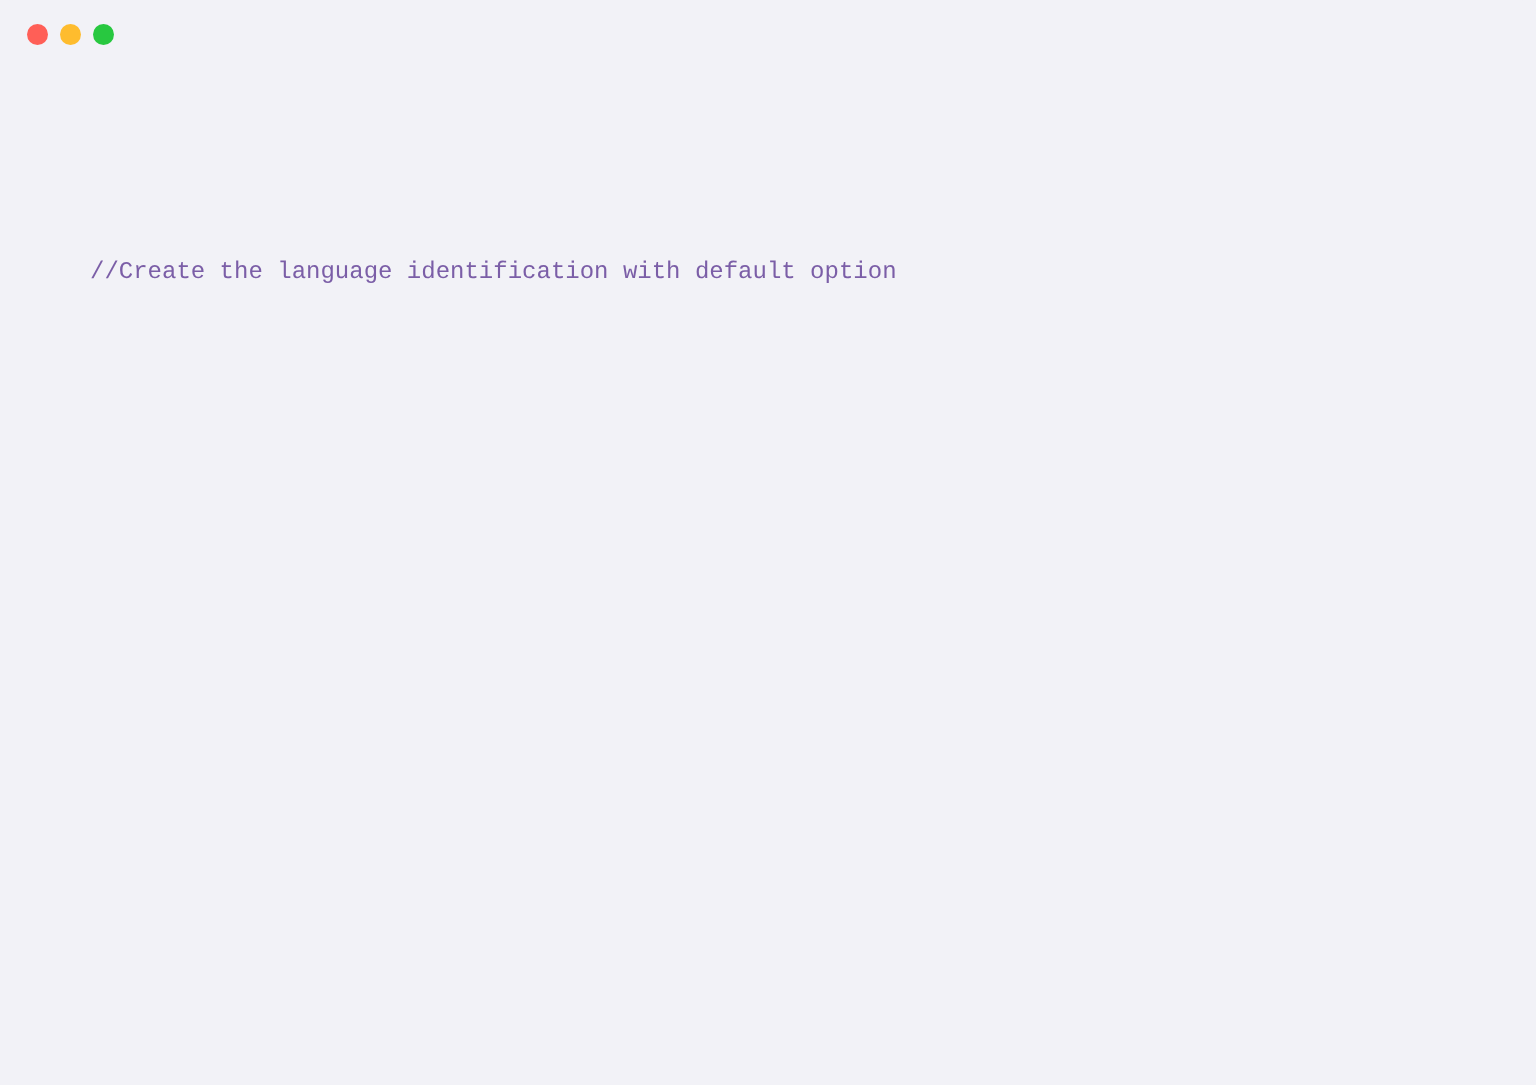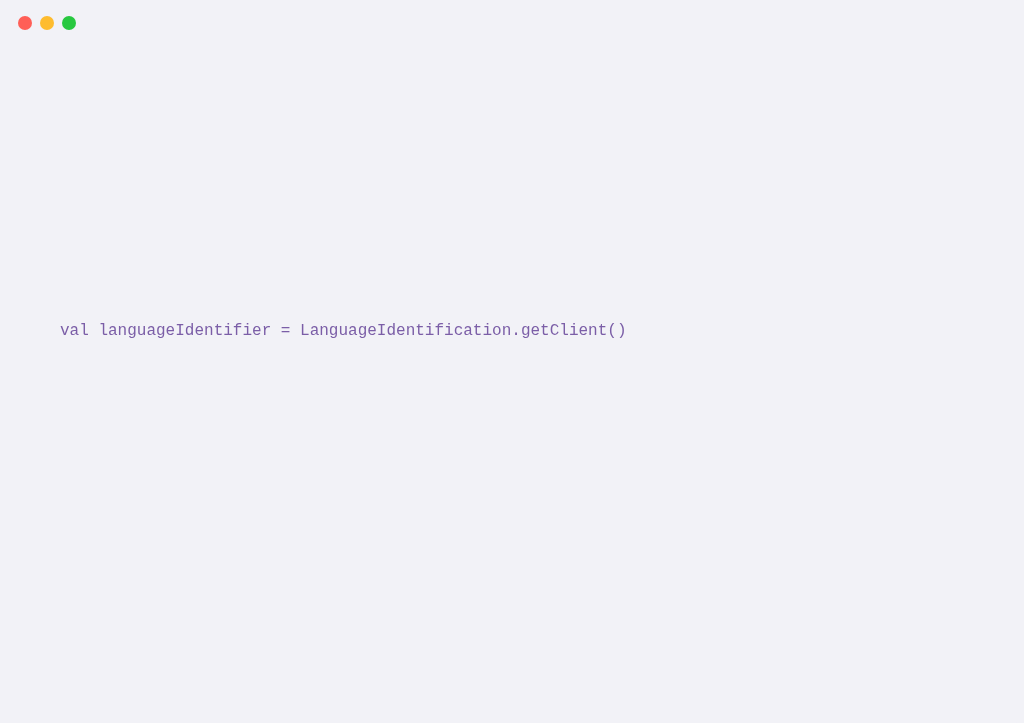--- a/index.html
+++ b/index.html
@@ -75,22 +75,22 @@
 
 <div class="window">
 
   <div class="title-bar">
     <span class="traffic-light traffic-light-red"></span>
     <span class="traffic-light traffic-light-yellow"></span>
     <span class="traffic-light traffic-light-green"></span>
   </div>
 
   <div class="code-area">
+    <span class="code-line code-comment">//Create the language identification with default option</span>
     <span class="code-line">&nbsp;</span>
-    <span class="code-line code-keyword">val languageIdentifier = LanguageIdentification.getClient()</span>
     <span class="code-line">&nbsp;</span>
     
     
     
     
     
     
     
     
     

